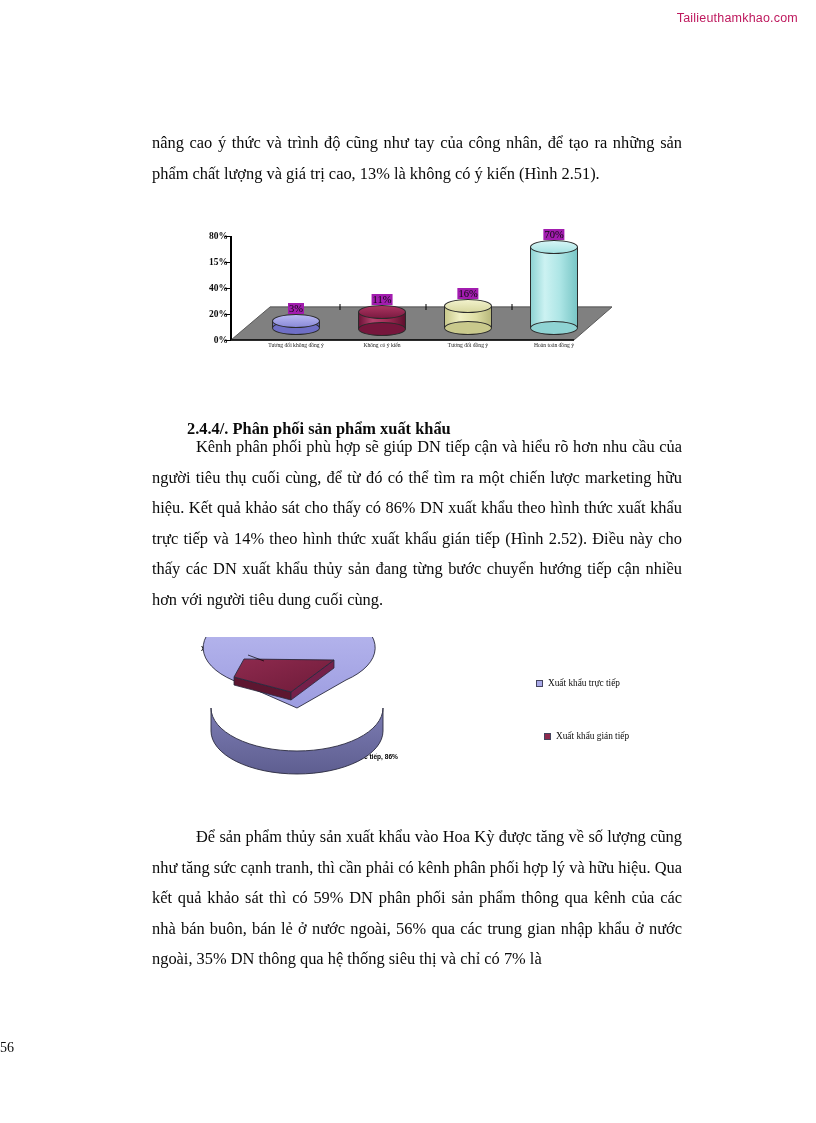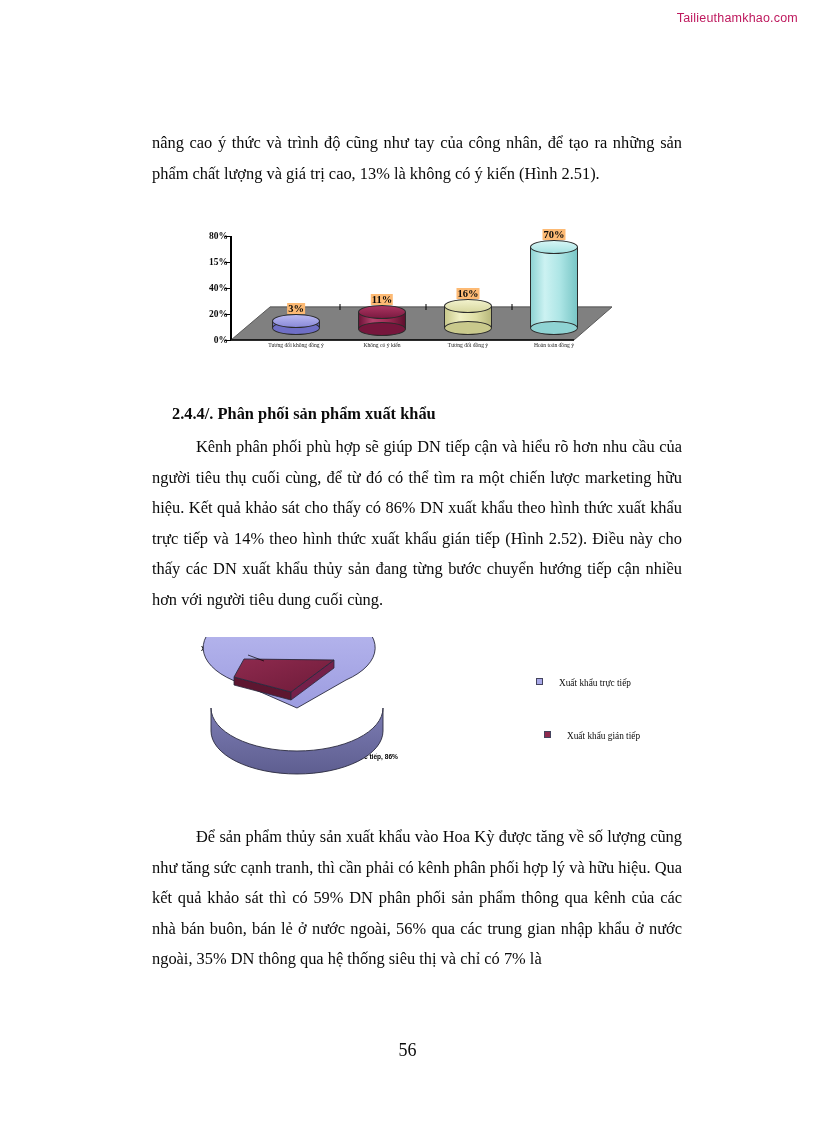--- a/index.html
+++ b/index.html
@@ -22,27 +22,27 @@
   .col{position:absolute;left:152px;width:530px;}
   p.body{
     margin:0;font-size:16.4px;line-height:30.5px;
     text-align:justify;text-justify:inter-word;
     -webkit-hyphens:none;hyphens:none;
   }
   p.indent{text-indent:44px;}
   .cap{font-size:16.4px;line-height:27px;margin:0;}
   .cap b{font-weight:bold;}
   h3.heading{
-    margin:0;font-size:16.4px;line-height:27px;font-weight:bold;
+    margin:15px;font-size:16.4px;line-height:27px;font-weight:bold;
     padding-left:20px;
   }
 
   .pagenum{
-    position:absolute;left:0;right:1px;top:1040px;text-align:center;
-    font-size:18px;
+    position:absolute;left:0;right:1px;top:1040px;text-align:left;
+    font-size:14px;
   }
 
   
   .chart1{
     position:absolute;left:192px;top:218px;width:420px;height:140px;
     font-family:"Liberation Serif","DejaVu Serif",serif;
   }
   .c1-axis-label{
     position:absolute;right:calc(100% - 36px);
     font-size:9.5px;font-weight:bold;text-align:left;white-space:nowrap;
@@ -63,40 +63,39 @@
   }
   .cyl .top{
     position:absolute;left:0;right:0;top:0;height:14px;
     border:1px solid #2b2b2b;border-radius:50%;box-sizing:border-box;
   }
   .cyl .bot{
     position:absolute;left:0;right:0;bottom:-7px;height:14px;
     border:1px solid #2b2b2b;border-radius:50%;box-sizing:border-box;
   }
   .c1-dl{
-    position:absolute;font-size:10.5px;background:#fdba74;
+    position:absolute;font-size:10.5px;background:#a21caf;
     padding:0 1px;white-space:nowrap;transform:translateX(-50%);
     font-family:"Liberation Serif","DejaVu Serif",serif;
-    font-weight:bold;
   }
   .c1-cat{
     position:absolute;top:124px;font-size:5.6px;white-space:nowrap;
     transform:translateX(-50%);color:#1a1a1a;
     font-family:"Liberation Serif","DejaVu Serif",serif;
   }
 
   
   .chart2{
     position:absolute;left:186px;top:637px;width:470px;height:140px;
   }
   .pie-label{
     position:absolute;font-size:6.6px;font-weight:bold;white-space:nowrap;
     font-family:"Liberation Sans","DejaVu Sans",sans-serif;color:#000;
   }
-  .legend-row{position:absolute;display:flex;align-items:flex-start;gap:16px;padding-left:12px;}
+  .legend-row{position:absolute;display:flex;align-items:center;gap:5px;padding-left:12px;}
   .legend-swatch{
     width:7px;height:7px;border:1px solid #44445e;box-sizing:border-box;
   }
   .legend-text{
     font-size:9.3px;white-space:nowrap;
     font-family:"Liberation Serif","DejaVu Serif",serif;
   }
 </style>
 </head>
 <body>

